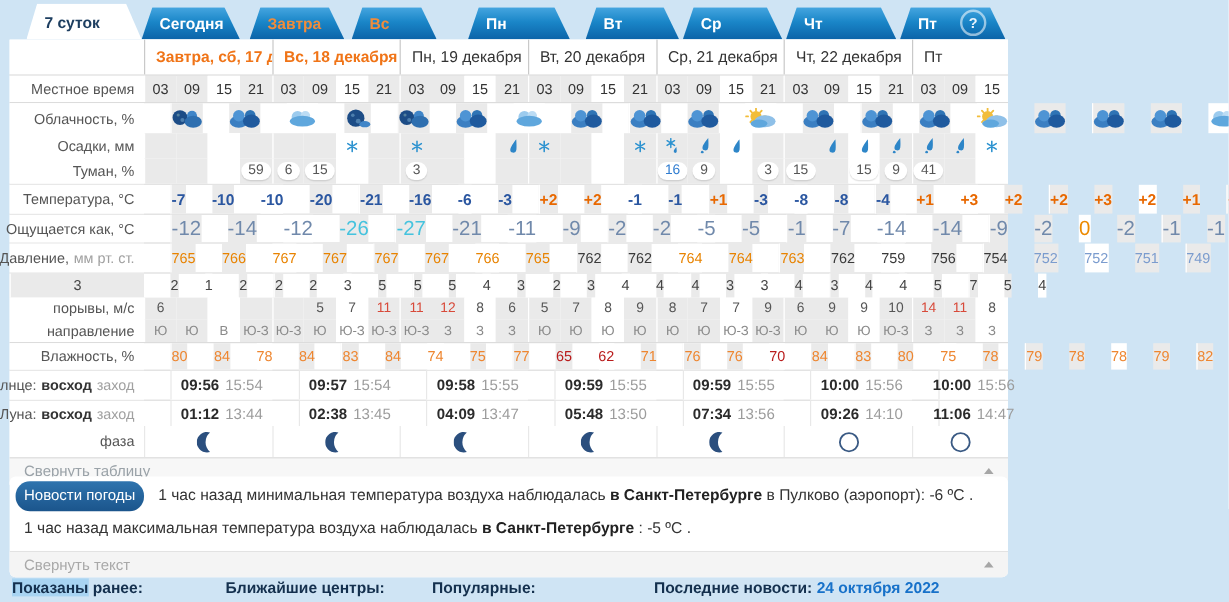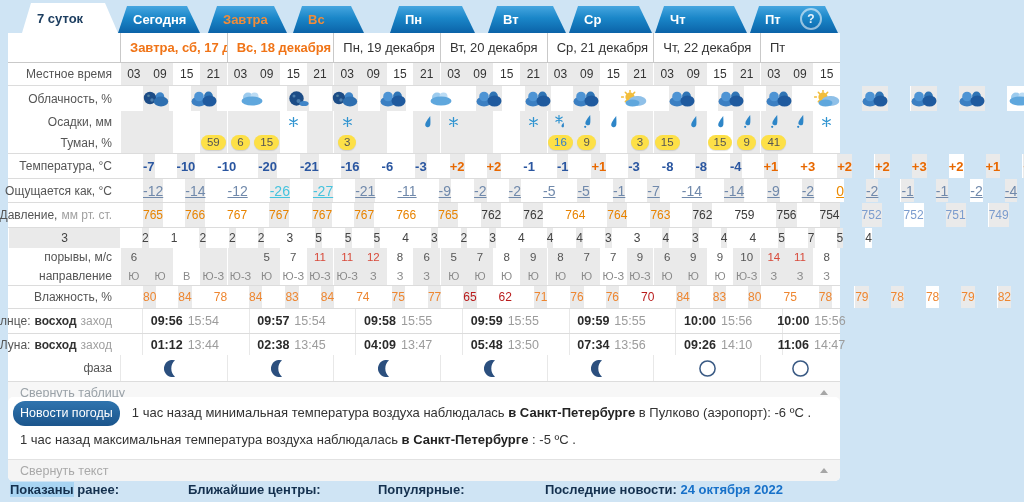--- a/index.html
+++ b/index.html
@@ -44,34 +44,34 @@
   .hday{display:flex;align-items:center;padding-left:9px;font-size:13px;color:#333;background:#fff;
         border-left:1px solid #c9c9c9;white-space:nowrap;overflow:hidden;cursor:pointer;}
   .hday.wk{color:#f07417;font-weight:700;}
   .c{display:flex;align-items:center;justify-content:center;font-size:12px;color:#333;overflow:visible;}
   .cg{background:#eaeaea;}
   .c15{background:#fff;}
   .ds{border-left:1px solid #fff;}
   .tm{color:#333;}
   .tpos{color:#e86800;font-weight:700;font-size:13px;}
   .tneg{color:#2a56a0;font-weight:700;font-size:13px;}
-  .fl{color:#7089ab;font-size:14px;text-decoration:underline;}
+  .fl{color:#7089ab;font-size:17px;}
   .fl.frost{color:#45c3de;}
   .fl.zero{color:#ec8a00;}
   .phigh{color:#e88300;}
   .pmid{color:#3a3a3a;}
   .plow{color:#7b9cce;}
   .pbold{color:#35679f;font-weight:700;}
   .wv{color:#444;}
   .gv{color:#555;font-size:11.5px;}
   .gv.gred{color:#d84a3a;}
   .dir{color:#8a8a8a;font-size:11px;}
   .hor{color:#ee8630;}
   .hbl{color:#b91c1c;}
-  .fog{background:#fde047;border-radius:8px;padding:0 6px;font-size:11.5px;line-height:15px;color:#555;
+  .fog{background:#ffffff;border-radius:8px;padding:0 6px;font-size:11.5px;line-height:15px;color:#555;
        box-shadow:0 1px 1px rgba(0,0,0,.12);}
   .fog.fogb{color:#2f7cd0;}
   .dayspan{display:flex;align-items:center;justify-content:center;font-size:12.5px;background:#fff;
            border-left:1px solid #e8e8e8;}
   .dayspan .rise{font-weight:700;color:#2b2b2b;}
   .dayspan .set{color:#9c9c9c;margin-left:5px;}
   .collapsebar{height:22px;background:#f7f7f7;border-top:1px solid #ddd;display:flex;align-items:center;
                padding-left:12px;font-size:12.5px;color:#9aa2a8;position:relative;cursor:pointer;}
   .arrup{position:absolute;right:12px;top:8px;width:0;height:0;border-left:4px solid transparent;
          border-right:4px solid transparent;border-bottom:5px solid #a6a6a6;}
@@ -83,21 +83,21 @@
          padding:2px 7px 3px;font-size:12.5px;margin-right:12px;cursor:pointer;}
   .nline2{margin-top:4px;padding-left:7px;}
   .news b{color:#222;}
   .newsbar{height:21px;background:#f4f4f4;border-top:1px solid #e2e2e2;border-radius:0 0 5px 5px;
            display:flex;align-items:center;padding-left:12px;color:#a9a9a9;font-size:12.5px;
            position:relative;cursor:pointer;}
 
   
   .footer{position:absolute;top:482px;left:0;width:100%;height:20px;font-size:13px;font-weight:700;color:#14304e;}
   .fi{position:absolute;top:0;white-space:nowrap;cursor:pointer;}
-  .f1{left:10px;} .f2{left:188px;} .f3{left:378px;} .f4{left:545px;}
+  .f1{left:10px;} .f2{left:188px;} .f3{left:360px;} .f4{left:545px;}
   .hlsel{background:#a8d4f2;}
   .flink{color:#1771c9;cursor:pointer;text-decoration:none;}
 </style>
 </head>
 <body>
 
 <div class="page">
 
   <div class="tabbar">
     <div class="help">?</div>

